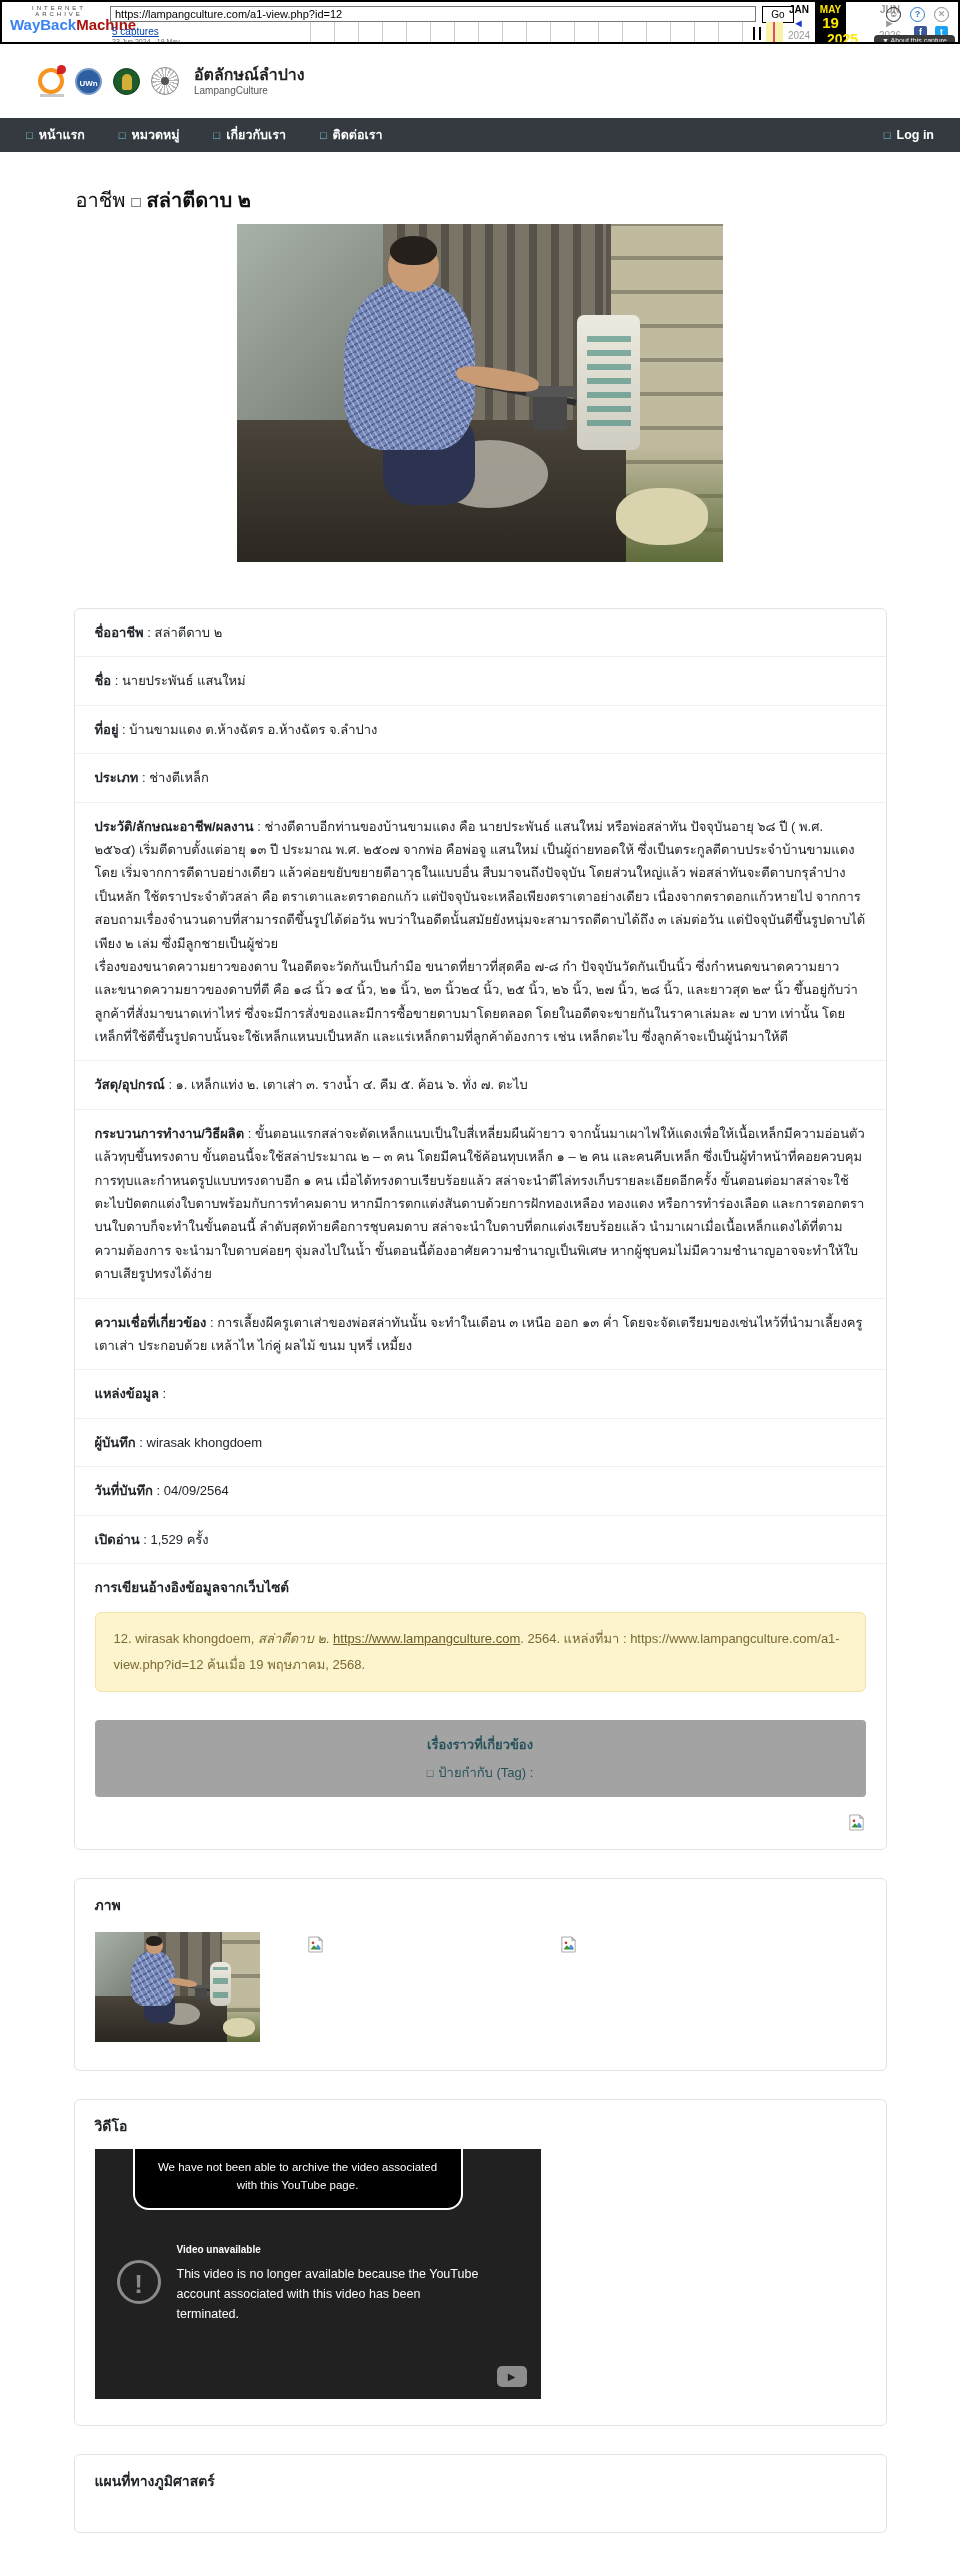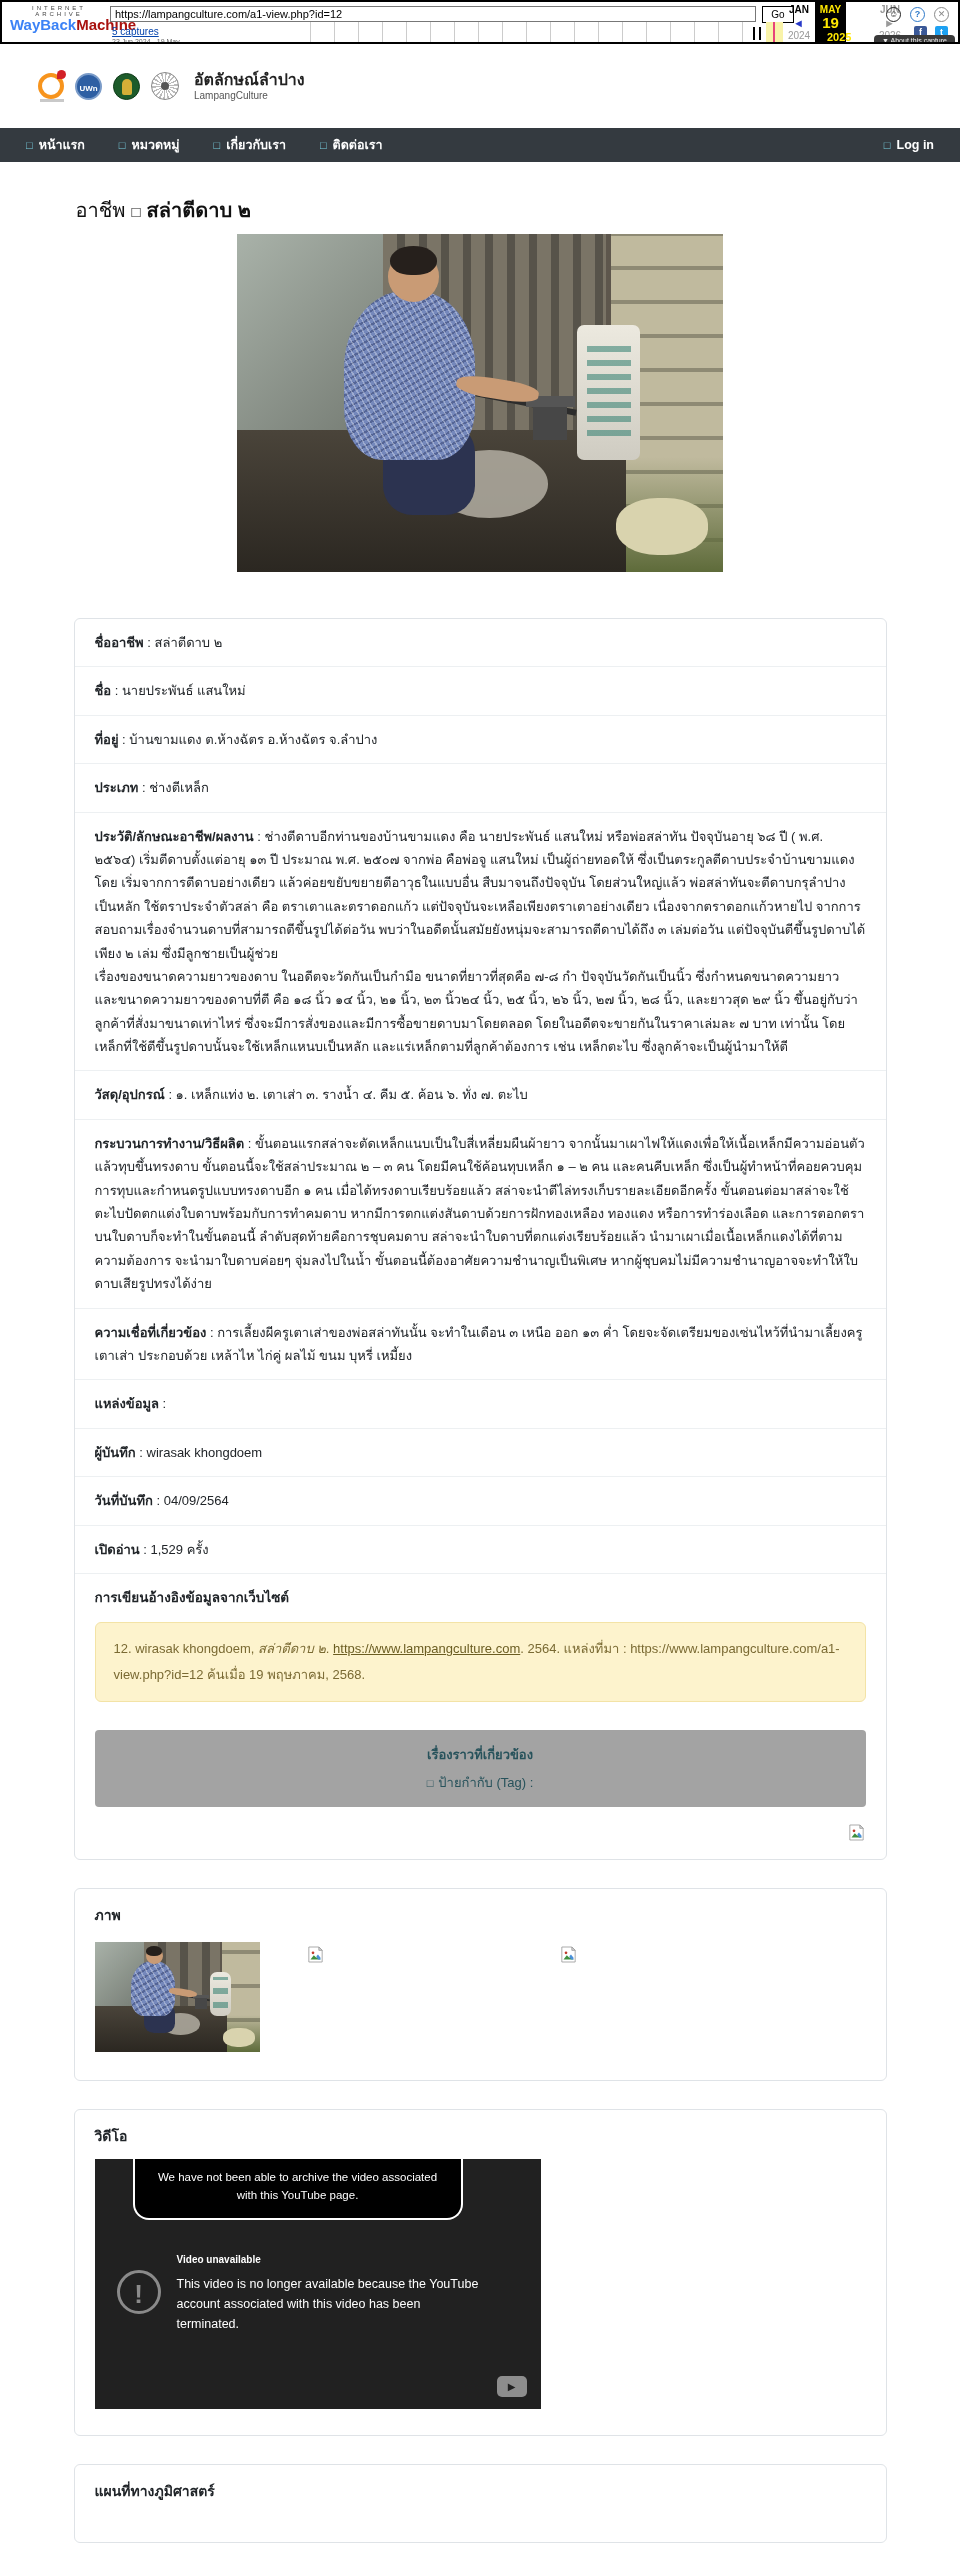--- a/index.html
+++ b/index.html
@@ -26,32 +26,32 @@
   .wb-col .m { font-size:10px; font-weight:bold; }
   .wb-col .y { font-size:10px; margin-top:15px; }
   .wb-col.dim { color:#999; }
   .wb-col.jan { left:782px; color:#000; }
   .wb-col.jan .arrow { color:#2739c8; font-size:11px; position:absolute; left:9px; top:13px; }
   .wb-col.jun { left:873px; }
   .wb-col.jun .arrow { color:#999; font-size:11px; position:absolute; left:9px; top:13px; }
   .wb-may { position:absolute; left:813px; top:0; width:31px; height:44px; background:#000; color:#ffe800; text-align:center; }
   .wb-may .m { font-size:10px; font-weight:bold; margin-top:2px; }
   .wb-may .d { font-size:15px; font-weight:bold; line-height:1.05; }
-  .wb-may .y { font-size:11px; font-weight:bold;padding-left:12px; }
+  .wb-may .y { font-size:14px; font-weight:bold;padding-left:12px; }
   .wb-ico { position:absolute; width:15px; height:15px; border-radius:50%; font-size:9px; line-height:13px; text-align:center; cursor:pointer; }
   .wb-ico.user { left:884px; top:5px; border:1.5px solid #222; color:#222; }
   .wb-ico.help { left:908px; top:5px; border:1.5px solid #2d79c9; color:#2d79c9; font-weight:bold; }
   .wb-ico.close { left:932px; top:5px; border:1.5px solid #8a8a8a; color:#8a8a8a; font-weight:bold; }
   .wb-sq { position:absolute; width:13px; height:13px; border-radius:2px; color:#fff; font-size:9px; font-weight:bold; text-align:center; line-height:13px; cursor:pointer; }
   .wb-sq.fb { left:912px; top:24px; background:#3b5998; }
   .wb-sq.tw { left:933px; top:24px; background:#1da1f2; }
   .wb-about { position:absolute; right:3px; top:33px; background:#3a3a3a; color:#eee; font-size:7px; border-radius:4px 4px 0 0; padding:2px 8px; cursor:pointer; }
 
   
-  .site-header { height:84px; display:flex; align-items:center; padding-left:38px; gap:11px; }
+  .site-header { height:74px; display:flex; align-items:center; padding-left:38px; gap:11px; }
   .lg { border-radius:50%; flex:0 0 auto; position:relative; }
   .lg1 { width:26px; height:26px; border:4px solid #f7941d; }
   .lg1::after { content:""; position:absolute; right:-6px; top:-7px; width:9px; height:9px; background:#d22027; border-radius:50% 50% 50% 0; }
   .lg1::before { content:""; position:absolute; left:-2px; bottom:-7px; width:24px; height:3px; background:#c9c9c9; }
   .lg2 { width:27px; height:27px; background:#2e5fa3; color:#fff; font-size:8px; font-weight:bold; text-align:center; line-height:27px; border:2px solid #7b9cc9; }
   .lg3 { width:27px; height:27px; background:#1d5b2a; border:1px solid #0e3a18; }
   .lg3::after { content:""; position:absolute; left:8px; top:5px; width:10px; height:16px; background:#d4af37; border-radius:5px 5px 2px 2px; }
   .lg4 { width:28px; height:28px; border:1.5px solid #8a8a8a; background:
      repeating-conic-gradient(#bbb 0 8deg, #fff 8deg 20deg); }
   .lg4::after { content:""; position:absolute; left:9px; top:9px; width:8px; height:8px; border-radius:50%; background:#555; }

